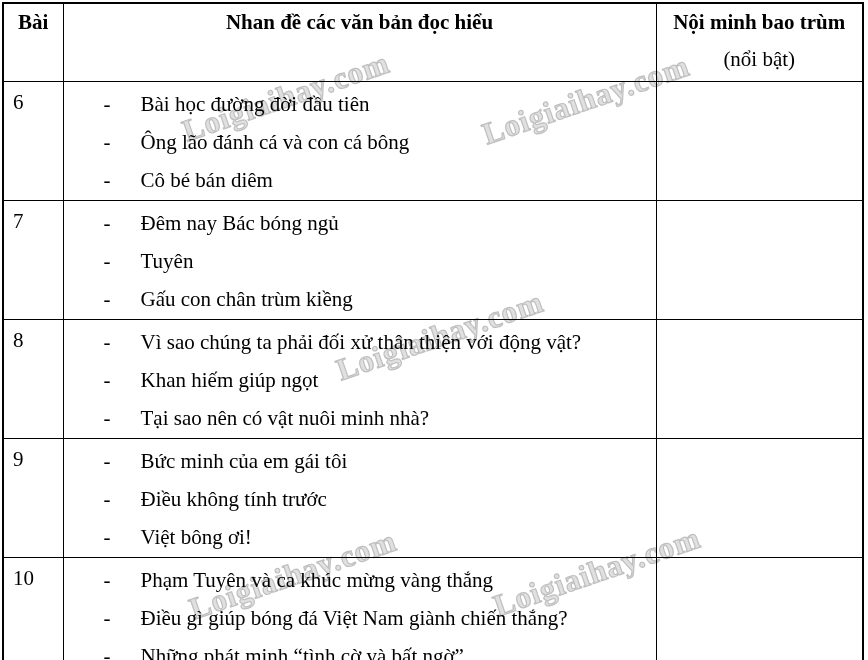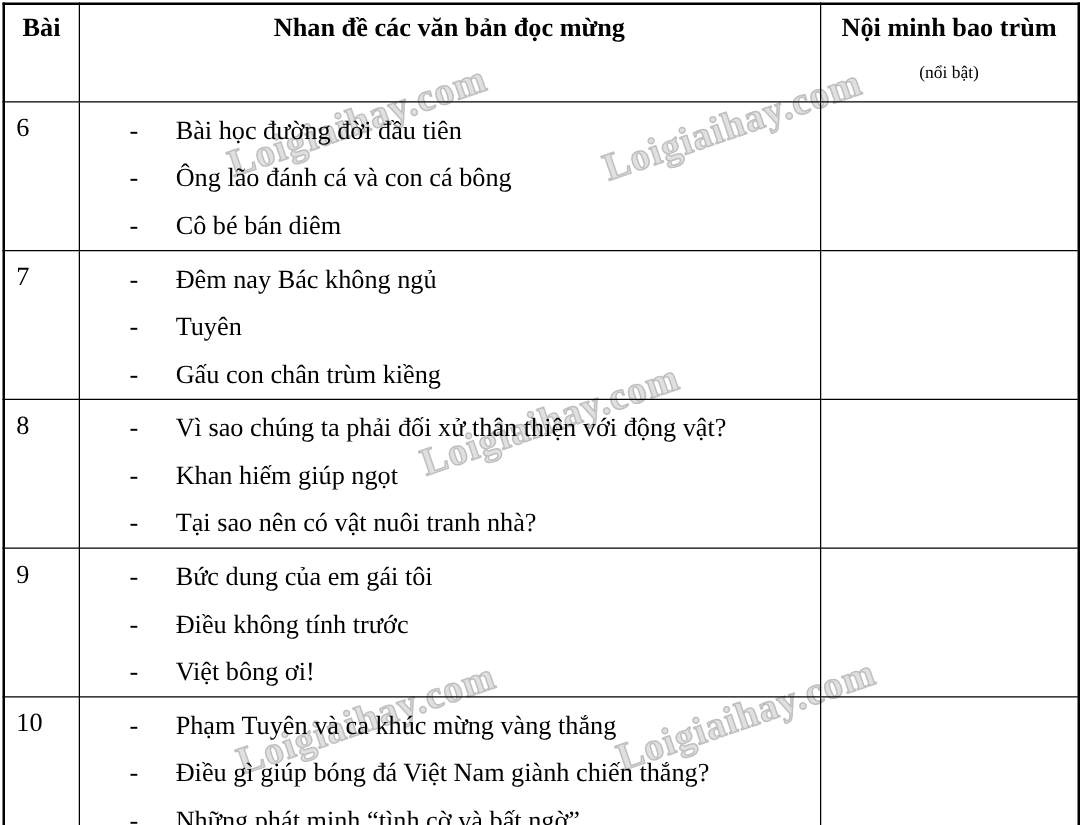--- a/index.html
+++ b/index.html
@@ -58,21 +58,21 @@
     font-size: 21px;
     font-weight: bold;
     text-align: center;
     padding-top: 2px;
     line-height: 32px;
   }
   .subhead {
     font-weight: normal;
     margin-top: 3px;
     line-height: 36px;
-    font-size: 14px;
+    font-size: 21px;
   }
   td.bai-cell {
     font-size: 21px;
     padding: 7px 0 0 9px;
     line-height: 26px;
   }
   td.titles-cell { padding-top: 3px; }
   .item {
     font-size: 21px;
     line-height: 38px;
@@ -94,21 +94,21 @@
 
   <table class="doc-table">
     <colgroup>
       <col class="c1">
         <col class="c2">
         <col class="c3">
     </colgroup>
     <thead>
       <tr>
         <th>Bài</th>
-        <th>Nhan đề các văn bản đọc mừng</th>
+        <th>Nhan đề các văn bản đọc hiểu</th>
         <th>
           <div>Nội minh bao trùm</div>
           <div class="subhead">(nổi bật)</div>
         </th>
       </tr>
     </thead>
     <tbody>
 
       <tr>
         <td class="bai-cell">6</td>
@@ -116,41 +116,41 @@
           <div class="item"><span class="dash">-</span><span>Bài học đường đời đầu tiên</span></div>
           <div class="item"><span class="dash">-</span><span>Ông lão đánh cá và con cá bông</span></div>
           <div class="item"><span class="dash">-</span><span>Cô bé bán diêm</span></div>
         </td>
         <td></td>
       </tr>
 
       <tr>
         <td class="bai-cell">7</td>
         <td class="titles-cell">
-          <div class="item"><span class="dash">-</span><span>Đêm nay Bác không ngủ</span></div>
+          <div class="item"><span class="dash">-</span><span>Đêm nay Bác bóng ngủ</span></div>
           <div class="item"><span class="dash">-</span><span>Tuyên</span></div>
           <div class="item"><span class="dash">-</span><span>Gấu con chân trùm kiềng</span></div>
         </td>
         <td></td>
       </tr>
 
       <tr>
         <td class="bai-cell">8</td>
         <td class="titles-cell">
           <div class="item"><span class="dash">-</span><span>Vì sao chúng ta phải đối xử thân thiện với động vật?</span></div>
           <div class="item"><span class="dash">-</span><span>Khan hiếm giúp ngọt</span></div>
-          <div class="item"><span class="dash">-</span><span>Tại sao nên có vật nuôi tranh nhà?</span></div>
+          <div class="item"><span class="dash">-</span><span>Tại sao nên có vật nuôi minh nhà?</span></div>
         </td>
         <td></td>
       </tr>
 
       <tr>
         <td class="bai-cell">9</td>
         <td class="titles-cell">
-          <div class="item"><span class="dash">-</span><span>Bức dung của em gái tôi</span></div>
+          <div class="item"><span class="dash">-</span><span>Bức minh của em gái tôi</span></div>
           <div class="item"><span class="dash">-</span><span>Điều không tính trước</span></div>
           <div class="item"><span class="dash">-</span><span>Việt bông ơi!</span></div>
         </td>
         <td></td>
       </tr>
 
       <tr>
         <td class="bai-cell">10</td>
         <td class="titles-cell">
           <div class="item"><span class="dash">-</span><span>Phạm Tuyên và ca khúc mừng vàng thắng</span></div>

